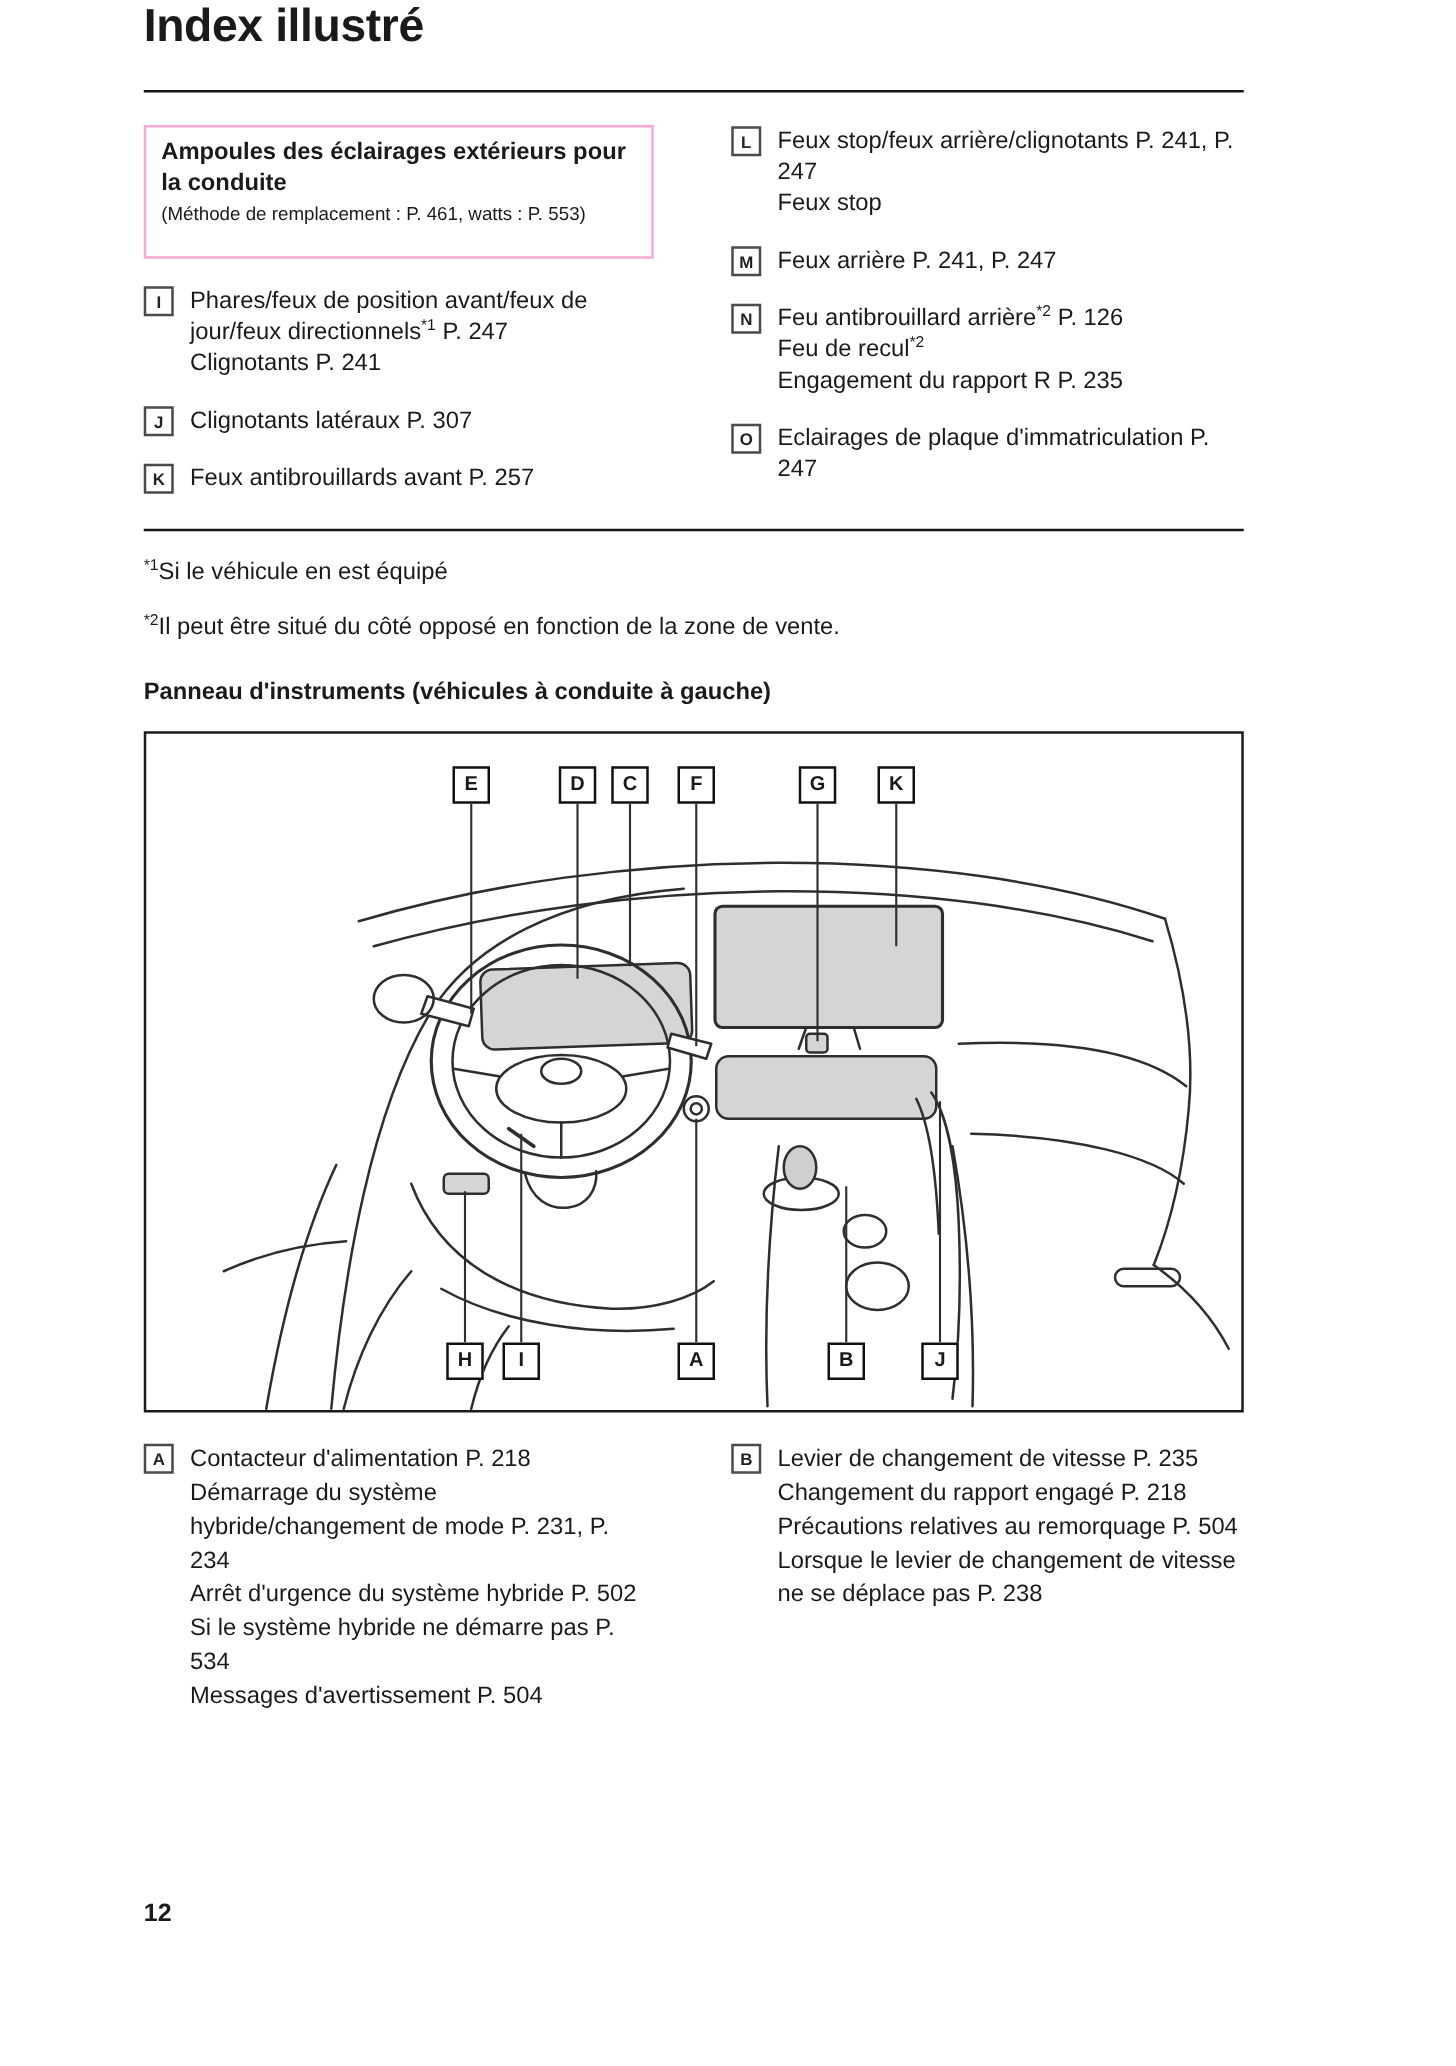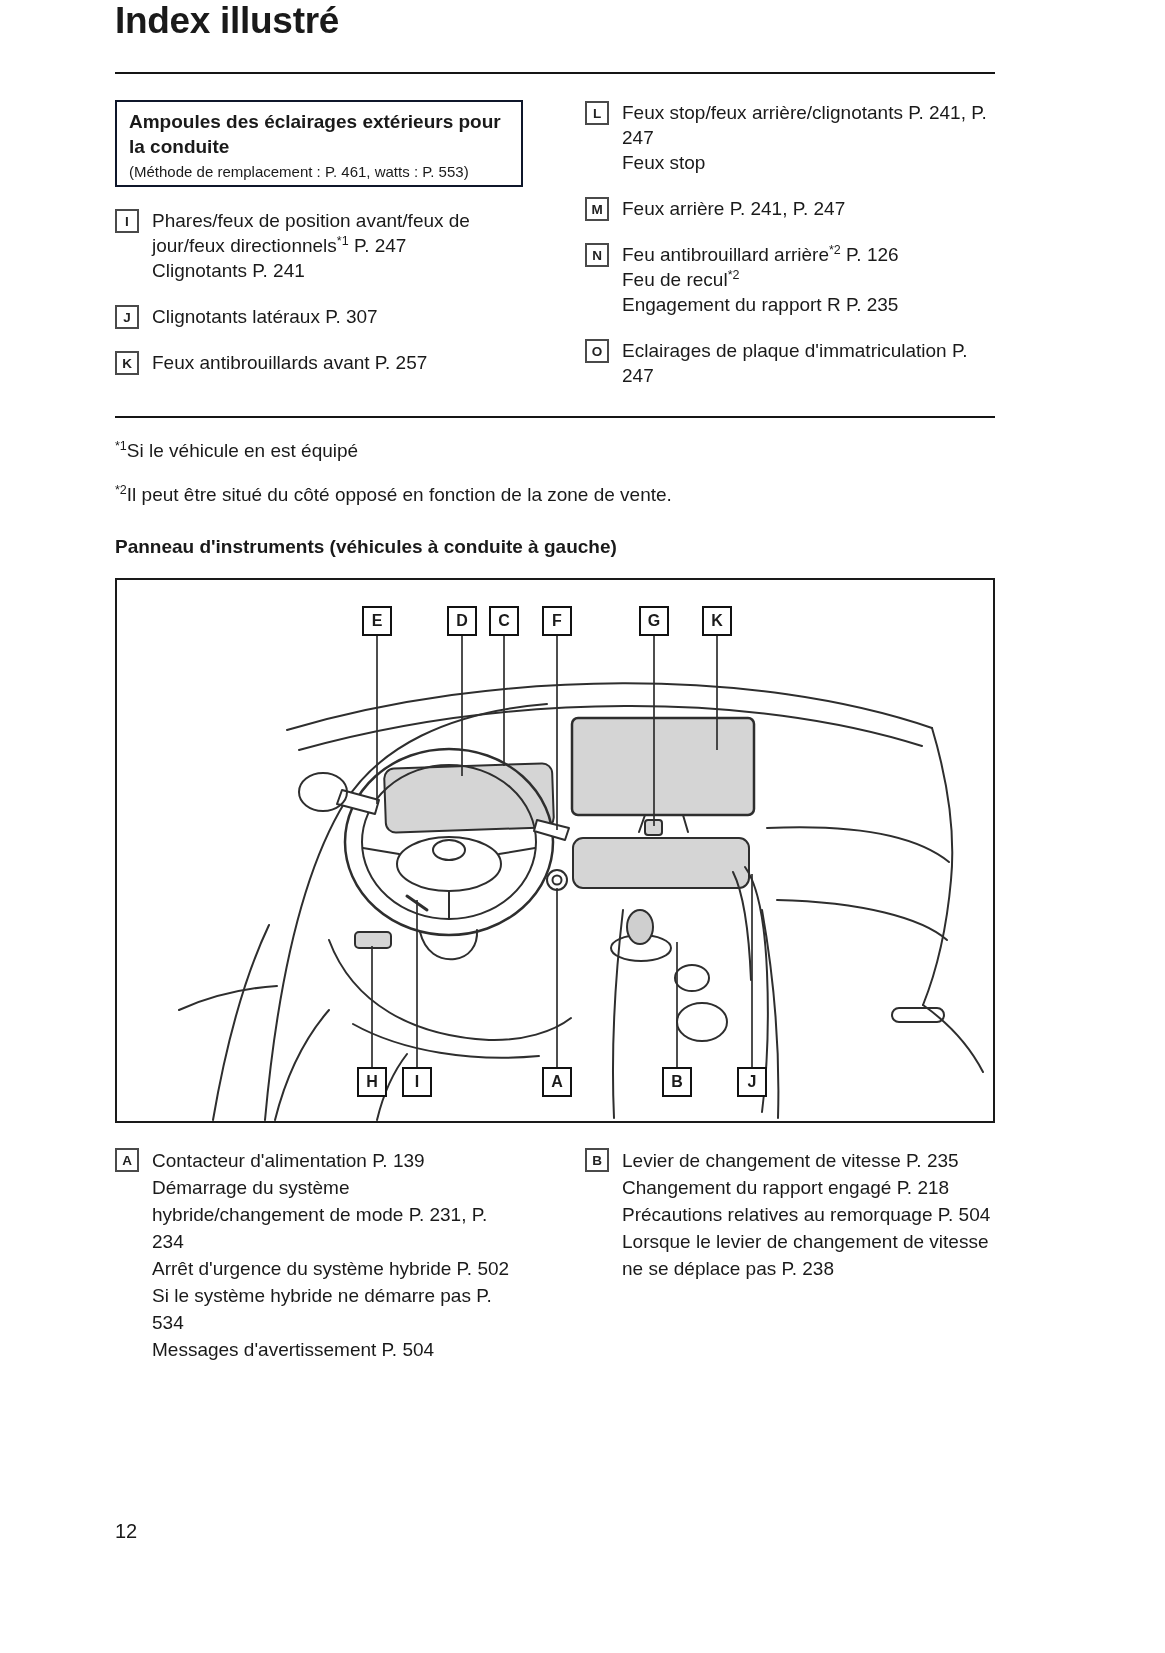--- a/index.html
+++ b/index.html
@@ -11,21 +11,21 @@
   .content { padding: 0 170px 0 115px; }
 
   .title { font-size: 37px; font-weight: bold; margin: 0; letter-spacing: -0.3px; }
   .rule { border-top: 2px solid #151515; margin-top: 30px; }
   .rule-2 { margin-top: 28px; }
 
   .cols { display: flex; margin-top: 26px; }
   .col-a { width: 408px; flex: 0 0 auto; }
   .col-b { width: 410px; margin-left: 62px; flex: 0 0 auto; }
 
-  .bulb-box { border: 2px solid #0f172a; padding: 7px 12px 1px; }
+  .bulb-box { border: 2px solid #f9a8d4; padding: 7px 12px 21px; }
   .bulb-heading { font-weight: bold; font-size: 19px; line-height: 25px; }
   .bulb-sub { font-size: 15px; line-height: 25px; }
 
   .item { display: flex; margin-top: 21px; }
   .col-b > .item:first-child { margin-top: 0; }
   .badge {
     width: 24px; height: 24px; border: 2px solid #4a4a4a; color: #222; background: #fff;
     font-size: 13.5px; font-weight: bold; display: flex; align-items: center; justify-content: center;
     flex: 0 0 auto; margin-top: 1px;
   }
@@ -40,21 +40,21 @@
   .diagram svg { position: absolute; left: 0; top: 0; width: 100%; height: 100%; }
   .callout {
     position: absolute; width: 30px; height: 30px; border: 2px solid #111; background: #fff;
     display: flex; align-items: center; justify-content: center; font-weight: bold; font-size: 16px; z-index: 2;
   }
 
   .bottom-cols { display: flex; margin-top: 24px; }
   .bottom-cols .item { margin-top: 0; }
   .bottom-cols .item-text { line-height: 27px; }
 
-  .page-number { position: absolute; left: 115px; top: 1520px; font-weight: normal; font-size: 20px; }
+  .page-number { position: absolute; left: 115px; top: 1520px; font-weight: bold; font-size: 20px; }
 </style>
 </head>
 <body>
 
 <div class="page">
   <div class="content">
 
     <h1 class="title">Index illustré</h1>
     <div class="rule"></div>
 
@@ -238,21 +238,21 @@
       <div class="callout" style="left:425px; top:487px;">A</div>
       <div class="callout" style="left:545px; top:487px;">B</div>
       <div class="callout" style="left:620px; top:487px;">J</div>
     </div>
 
     <div class="bottom-cols">
       <div class="col-a">
         <div class="item">
           <span class="badge">A</span>
           <div class="item-text">
-            <div class="line">Contacteur d'alimentation P. 139</div>
+            <div class="line">Contacteur d'alimentation P. 218</div>
             <div class="line">Démarrage du système hybride/changement de mode P. 231, P. 234</div>
             <div class="line">Arrêt d'urgence du système hybride P. 502</div>
             <div class="line">Si le système hybride ne démarre pas P. 534</div>
             <div class="line">Messages d'avertissement P. 504</div>
           </div>
         </div>
       </div>
       <div class="col-b">
         <div class="item">
           <span class="badge">B</span>

